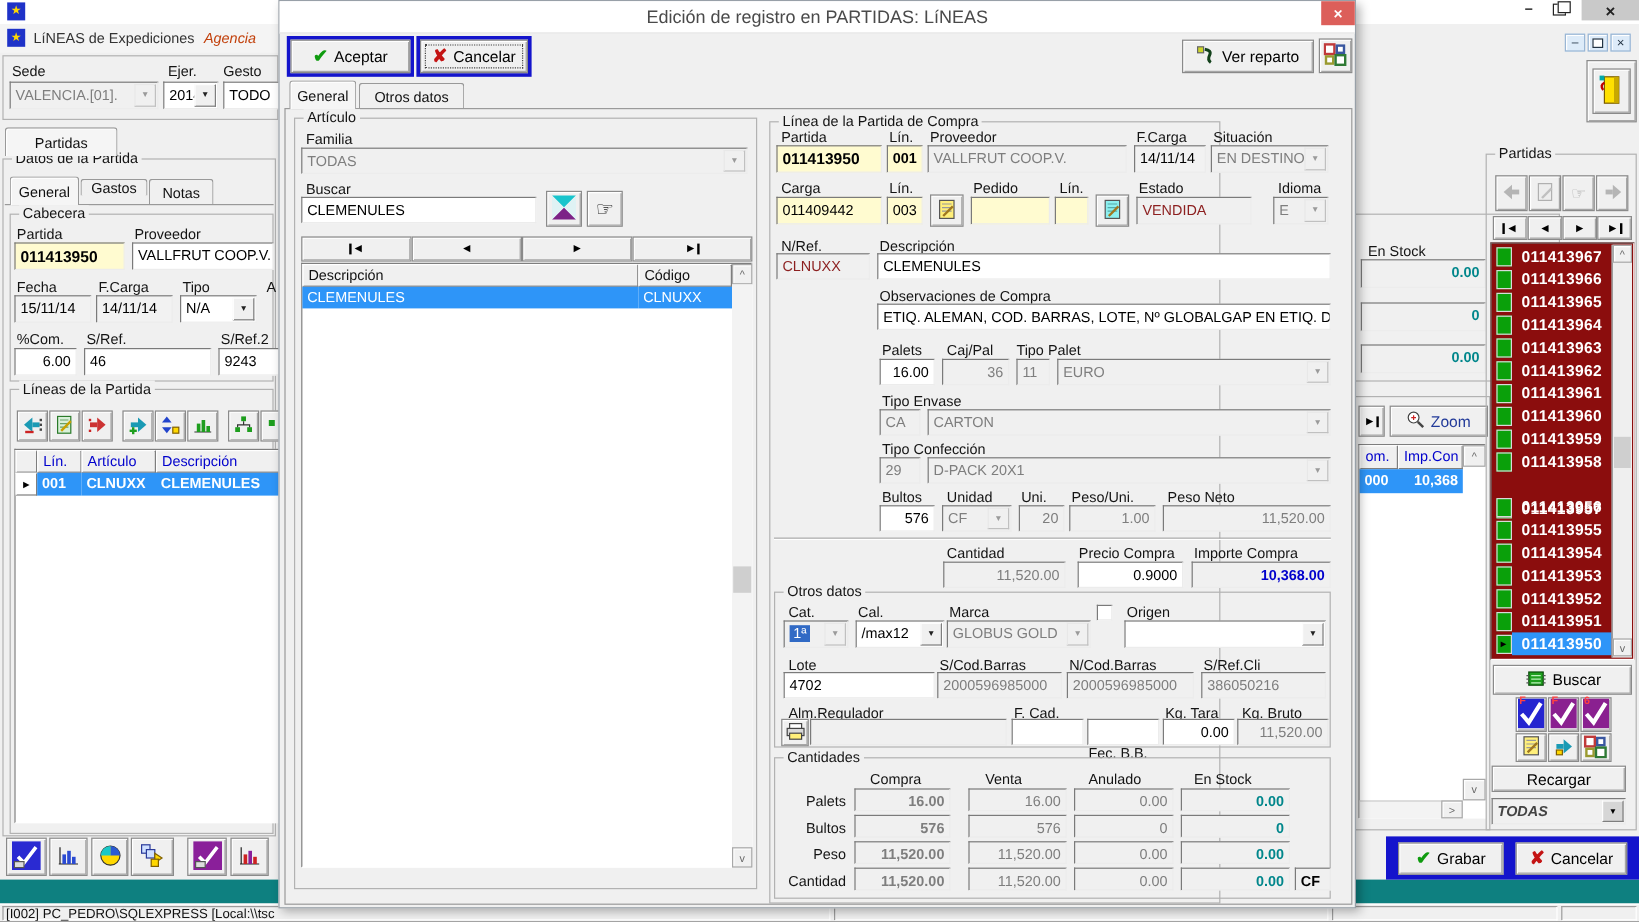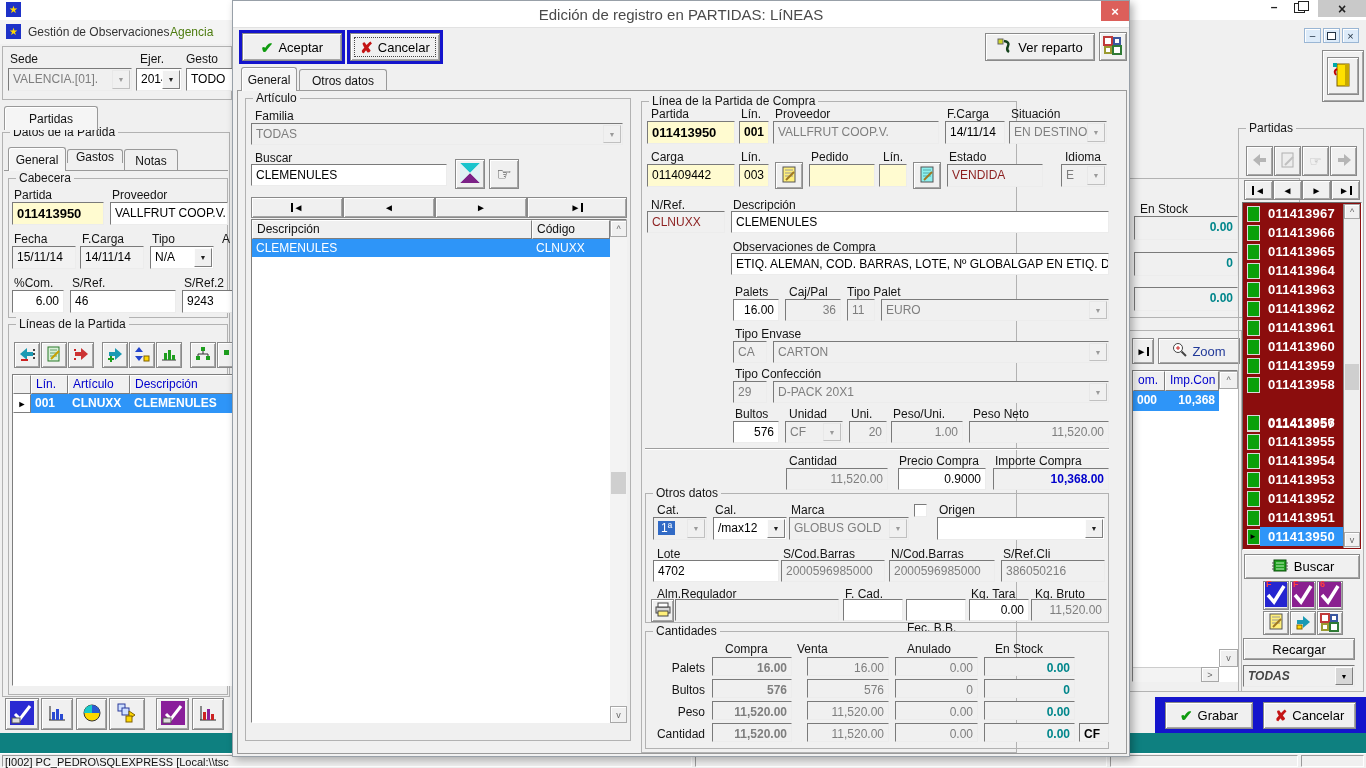--- a/index.html
+++ b/index.html
@@ -65,22 +65,22 @@
   <span class="a icstar" style="left:6px;top:2px;">★</span>
   <div class="a" style="left:1262px;top:0;width:24px;height:17px;text-align:center;font-weight:bold;color:#222;">–</div>
   <div class="a" style="left:1294px;top:3px;width:11px;height:10px;border:1px solid #222;background:#fff;"></div>
   <div class="a" style="left:1298px;top:1px;width:11px;height:10px;border:1px solid #222;background:#fff;"></div>
   <div class="a" style="left:1318px;top:0;width:48px;height:17px;background:#c9c9c9;display:flex;align-items:center;justify-content:center;">
     <span style="font-weight:bold;color:#222;font-size:14px;line-height:14px;">×</span>
   </div>
 
   <div class="a" style="left:0;top:20px;width:232px;height:24px;background:#f4f4f4;"></div>
   <span class="a icstar" style="left:6px;top:24px;">★</span>
-  <span class="a lb" style="left:28px;top:25px;color:#333;">Gestión de Observaciones</span>
-  <span class="a lb" style="left:170px;top:25px;color:#4d7c0f;">Agencia</span>
+  <span class="a lb" style="left:28px;top:25px;color:#333;">LíNEAS de Expediciones</span>
+  <span class="a lb" style="left:170px;top:25px;color:#c2410c;font-style:italic;">Agencia</span>
 
   <div class="a sbtn" style="left:1304px;top:28px;width:17px;height:15px;background:#ddebf9;border-color:#9ab6d4;">
     <span style="font-size:10px;color:#234;">–</span>
   </div>
   <div class="a sbtn" style="left:1323px;top:28px;width:17px;height:15px;background:#ddebf9;border-color:#9ab6d4;">
     <span style="display:inline-block;width:7px;height:6px;border:1px solid #234;background:#fff;"></span>
   </div>
   <div class="a sbtn" style="left:1342px;top:28px;width:17px;height:15px;background:#ddebf9;border-color:#9ab6d4;">
     <span style="font-size:11px;color:#234;">×</span>
   </div>
@@ -774,21 +774,21 @@
     <div class="a fld dis" style="left:442px;top:598px;width:164px;height:22px;"></div>
     <div class="a fld" style="left:610px;top:598px;width:60px;height:22px;"></div>
     <div class="a fld" style="left:673px;top:598px;width:60px;height:22px;"></div>
     <div class="a fld rt" style="left:736px;top:598px;width:60px;height:22px;">0.00</div>
     <div class="a fld dis rt" style="left:798px;top:598px;width:76px;height:22px;">11,520.00</div>
 
     <div class="a grp" style="left:412px;top:630px;width:464px;height:118px;">
       <span class="cap">Cantidades</span>
     </div>
     <span class="a lb" style="left:492px;top:641px;">Compra</span>
-    <span class="a lb" style="left:564px;top:641px;">Venta</span>
+    <span class="a lb" style="left:588px;top:641px;">Venta</span>
     <span class="a lb" style="left:674px;top:641px;">Anulado</span>
     <span class="a lb" style="left:762px;top:641px;">En Stock</span>
 
     <span class="a lb" style="left:420px;top:660px;width:52px;text-align:right;">Palets</span>
     <div class="a fld dis rt b" style="left:479px;top:656px;width:80px;height:19px;">16.00</div>
     <div class="a fld dis rt" style="left:574px;top:656px;width:82px;height:19px;">16.00</div>
     <div class="a fld dis rt" style="left:662px;top:656px;width:83px;height:19px;">0.00</div>
     <div class="a fld dis rt tealtx b" style="left:751px;top:656px;width:91px;height:19px;">0.00</div>
 
     <span class="a lb" style="left:420px;top:682px;width:52px;text-align:right;">Bultos</span>

